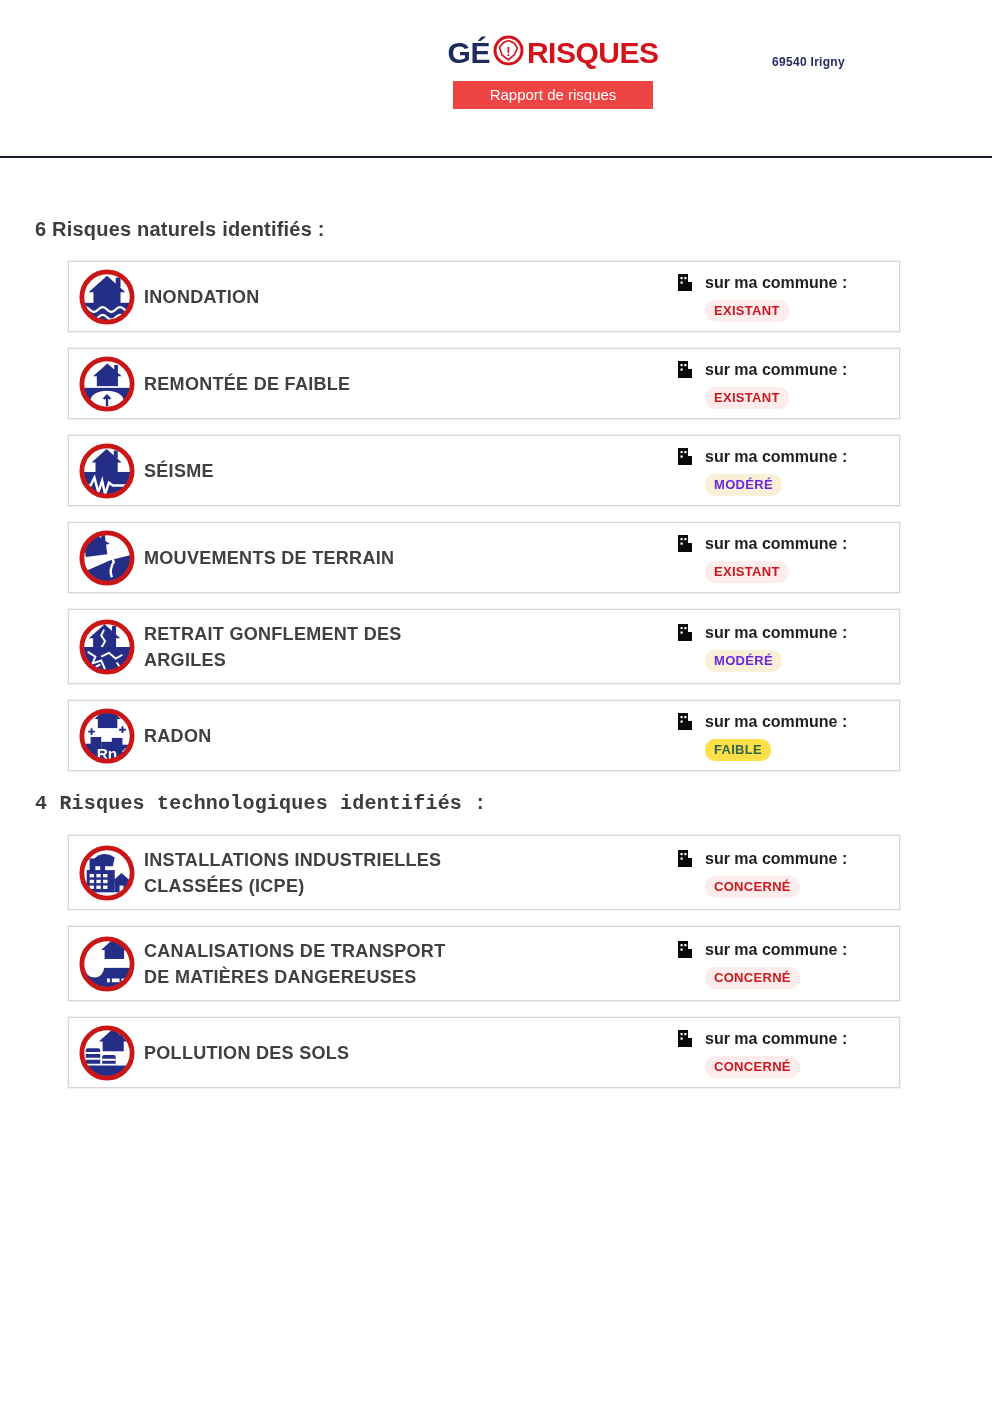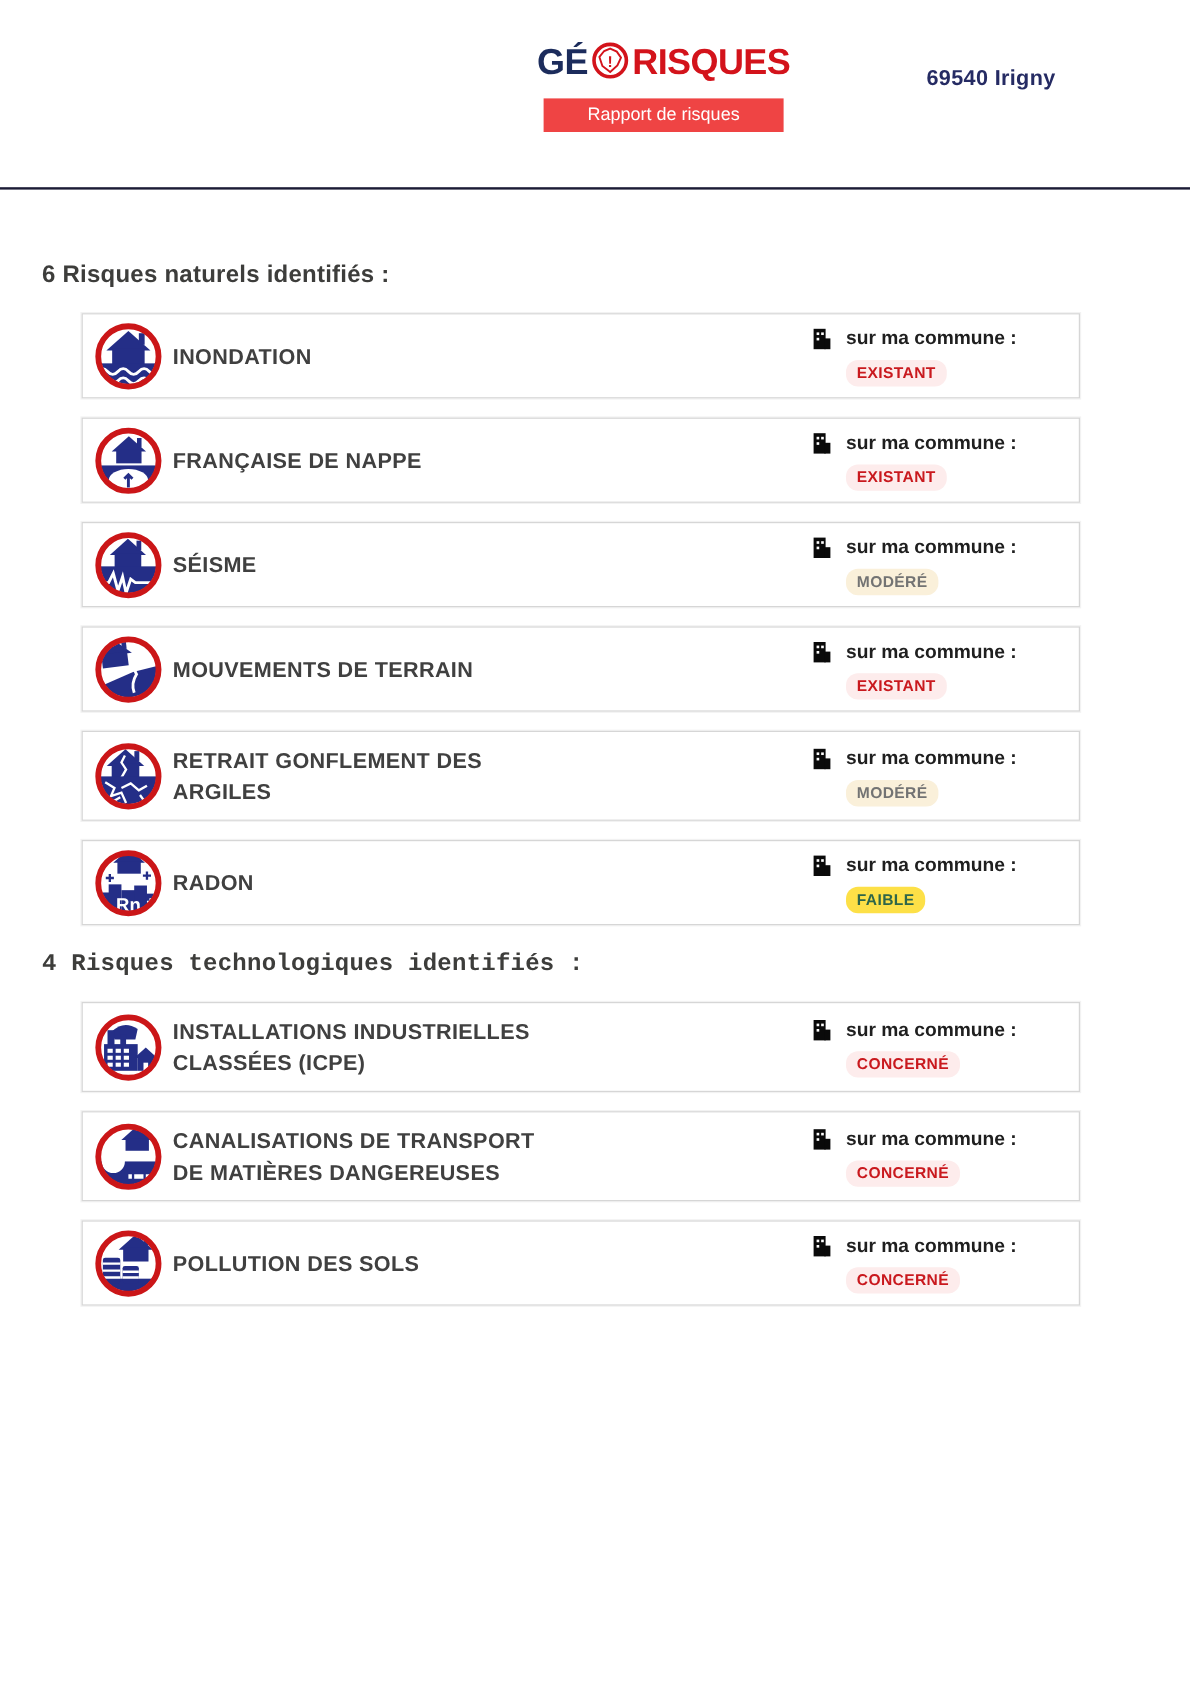--- a/index.html
+++ b/index.html
@@ -21,21 +21,21 @@
   .rf-motto { margin-top:6px; font-family:"DejaVu Serif", serif; font-style:italic; font-size:10px; line-height:13px; color:#161616; }
 
   .geo-block { position:absolute; left:453px; top:34px; width:200px; text-align:center; }
   .geo-logo { display:flex; align-items:center; justify-content:center; gap:2px; }
   .geo-prefix { font-size:30px; font-weight:800; color:#1c2c5c; letter-spacing:-0.5px; }
   .geo-suffix { font-size:30px; font-weight:800; color:#d3131b; letter-spacing:-0.5px; }
   .report-btn {
     margin-top:10px; width:200px; height:28px; background:#ef4444; color:#ffffff;
     border:none; font-family:"Liberation Sans", sans-serif; font-size:15px; line-height:28px; text-align:center; cursor:pointer; display:block;
   }
-  .commune { position:absolute; left:772px; top:55px; font-size:18px; font-weight:bold; color:#252b63; letter-spacing:0.3px; }
+  .commune { position:absolute; left:772px; top:55px; font-size:12px; font-weight:bold; color:#252b63; letter-spacing:0.3px; }
   .header-rule { position:absolute; top:156px; left:0; width:992px; height:0; border-top:2px solid #1b1b35; }
 
   
   .content { position:absolute; top:158px; left:0; width:992px; }
   .section-title { margin:60px 0 20px 35px; font-size:20px; font-weight:bold; color:#3d3d3b; letter-spacing:0.2px; }
   .section-title.second { margin-top:21px;font-family:Liberation Mono, monospace; }
   .cards { margin-left:68px; width:812px; display:flex; flex-direction:column; gap:16px; }
 
   .card {
     position:relative; width:832px; min-height:71px; background:#ffffff;
@@ -48,21 +48,21 @@
     letter-spacing:0.3px; line-height:26px;
   }
   .commune-block { position:absolute; left:605px; top:50%; transform:translateY(-50%); width:220px; }
   .commune-row { display:flex; align-items:center; gap:9px; }
   .commune-label { font-size:16px; font-weight:bold; color:#1f1f1f; }
   .badge {
     display:inline-block; margin:6px 0 0 31px; padding:3px 9px 4px;
     font-size:13px; font-weight:bold; letter-spacing:0.3px; border-radius:10px;
   }
   .badge-existant, .badge-concerne { color:#c9191e; background:#fdecec; }
-  .badge-modere   { color:#737373; background:#faf0da; }
+  .badge-modere   { color:#6d28d9; background:#faf0da; }
   .badge-faible   { color:#2e6649; background:#fde047; }
 
   svg text { font-family:"Liberation Sans", sans-serif; }
 </style>
 </head>
 <body>
 
 <svg width="0" height="0" style="position:absolute" aria-hidden="true">
   <defs>
     <g id="house-glyph" fill="#242e87">
@@ -147,21 +147,21 @@
                 <use href="#house-glyph"></use>
               </g>
             <rect x="2" y="34" width="56" height="24" fill="#242e87"></rect>
             <ellipse cx="30" cy="47" rx="17" ry="10" fill="#ffffff"></ellipse>
             <path d="M30,53 L30,42 M26.5,45.5 L30,42 L33.5,45.5" stroke="#242e87" stroke-width="2.5" fill="none"></path>
             <path d="M6,55 h48" stroke="#10163f" stroke-width="2.5"></path>
           </g>
           <circle cx="30" cy="30" r="26" fill="none" stroke="#cb1618" stroke-width="5"></circle>
         </svg>
       </span>
-      <div class="risk-title">FRANÇAISE DE NAPPE</div>
+      <div class="risk-title">REMONTÉE DE FAIBLE</div>
       <div class="commune-block">
         <div class="commune-row">
           <svg width="22" height="22" viewBox="0 0 22 22">
               <use href="#building-glyph"></use>
             </svg>
           <span class="commune-label">sur ma commune :</span>
         </div>
         <span class="badge badge-existant">EXISTANT</span>
       </div>
     </div>

